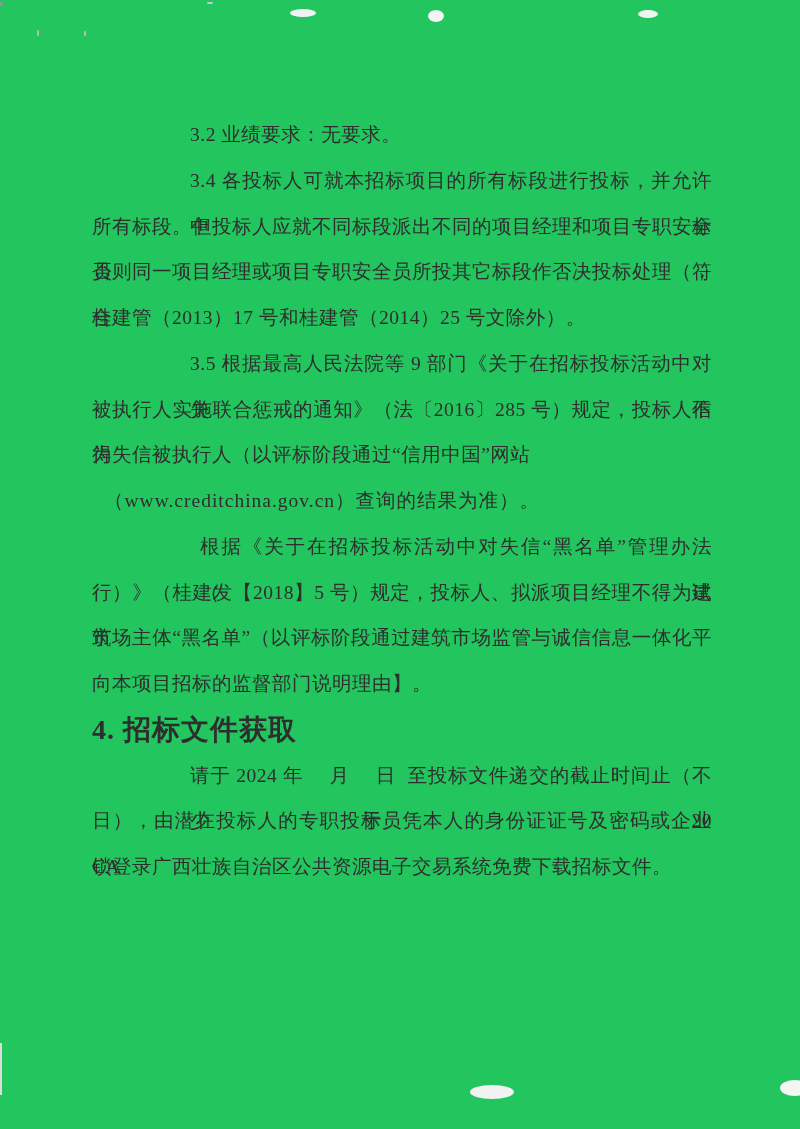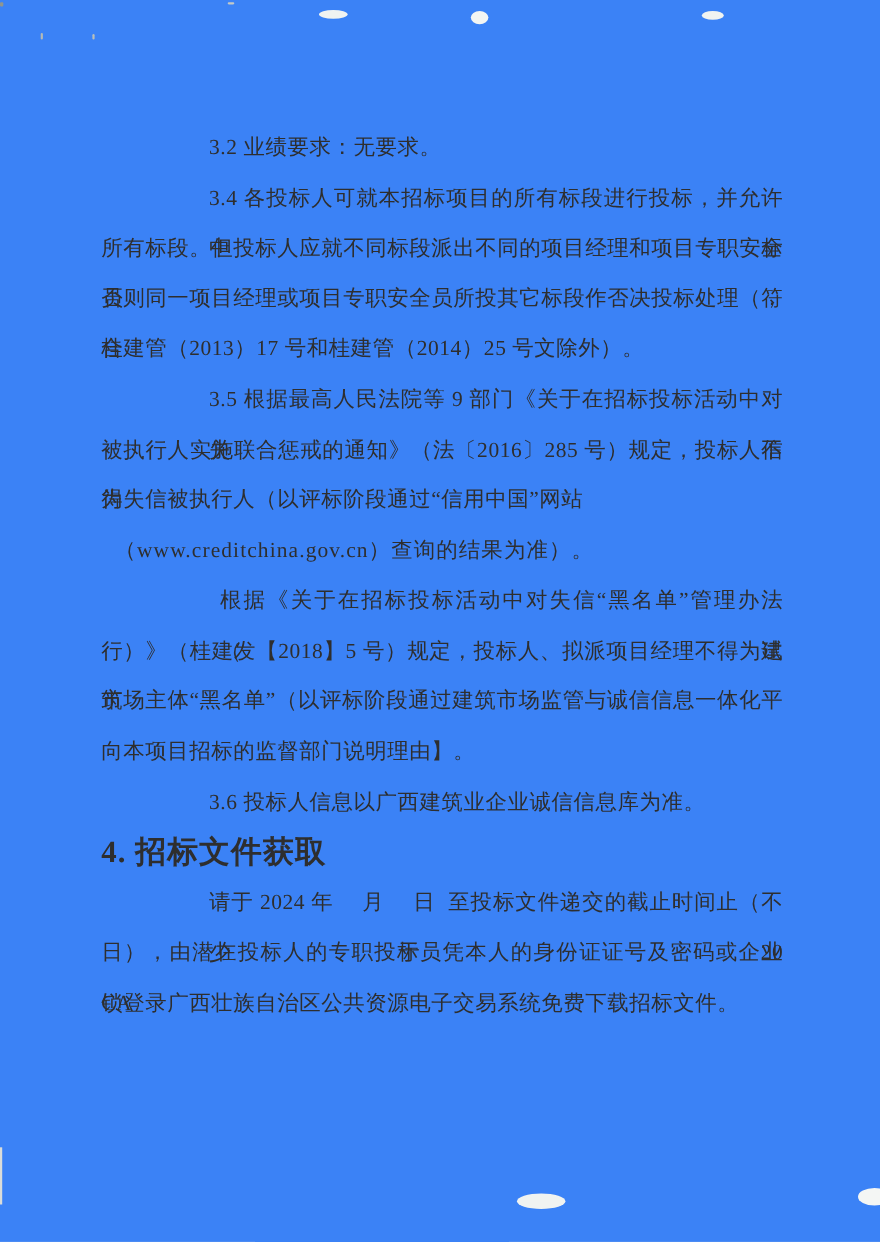--- a/index.html
+++ b/index.html
@@ -5,21 +5,21 @@
   html, body {
     margin: 0;
     padding: 0;
     background: #e9e9e9;
   }
   .page {
     position: relative;
     width: 800px;
     height: 1129px;
     margin: 0 auto;
-    background: #3b82f6;
+    background: #22c55e;
     overflow: hidden;
     font-family: "Liberation Serif", "DejaVu Serif", serif;
     color: #2e2e2e;
   }
   .content {
     position: absolute;
     left: 92px;
     top: 112px;
     width: 620px;
   }
@@ -93,20 +93,19 @@
     <div class="line fill">否则同一项目经理或项目专职安全员所投其它标段作否决投标处理（符合</div>
     <div class="line">桂建管（2013）17 号和桂建管（2014）25 号文除外）。</div>
     <div class="line indent fill">3.5 根据最高人民法院等 9 部门《关于在招标投标活动中对失信</div>
     <div class="line fill">被执行人实施联合惩戒的通知》（法〔2016〕285 号）规定，投标人不得</div>
     <div class="line">为失信被执行人（以评标阶段通过“信用中国”网站</div>
     <div class="line mono-url">（www.creditchina.gov.cn）查询的结果为准）。</div>
     <div class="line indent2 fill">根据《关于在招标投标活动中对失信“黑名单”管理办法（试</div>
     <div class="line fill">行）》（桂建发【2018】5 号）规定，投标人、拟派项目经理不得为建筑</div>
     <div class="line fill">市场主体“黑名单”（以评标阶段通过建筑市场监管与诚信信息一体化平</div>
     <div class="line">向本项目招标的监督部门说明理由】。</div>
-    <div class="line indent">3.6 投标人信息以广西建筑业企业诚信信息库为准。</div>
     <div class="line heading">4. 招标文件获取</div>
     <div class="line indent fill">请于 2024 年　 月　 日  至投标文件递交的截止时间止（不少于 20</div>
     <div class="line fill">日），由潜在投标人的专职投标员凭本人的身份证证号及密码或企业 CA</div>
     <div class="line">锁登录广西壮族自治区公共资源电子交易系统免费下载招标文件。</div>
   </main>
 
 </div>
 
 </body></html>

